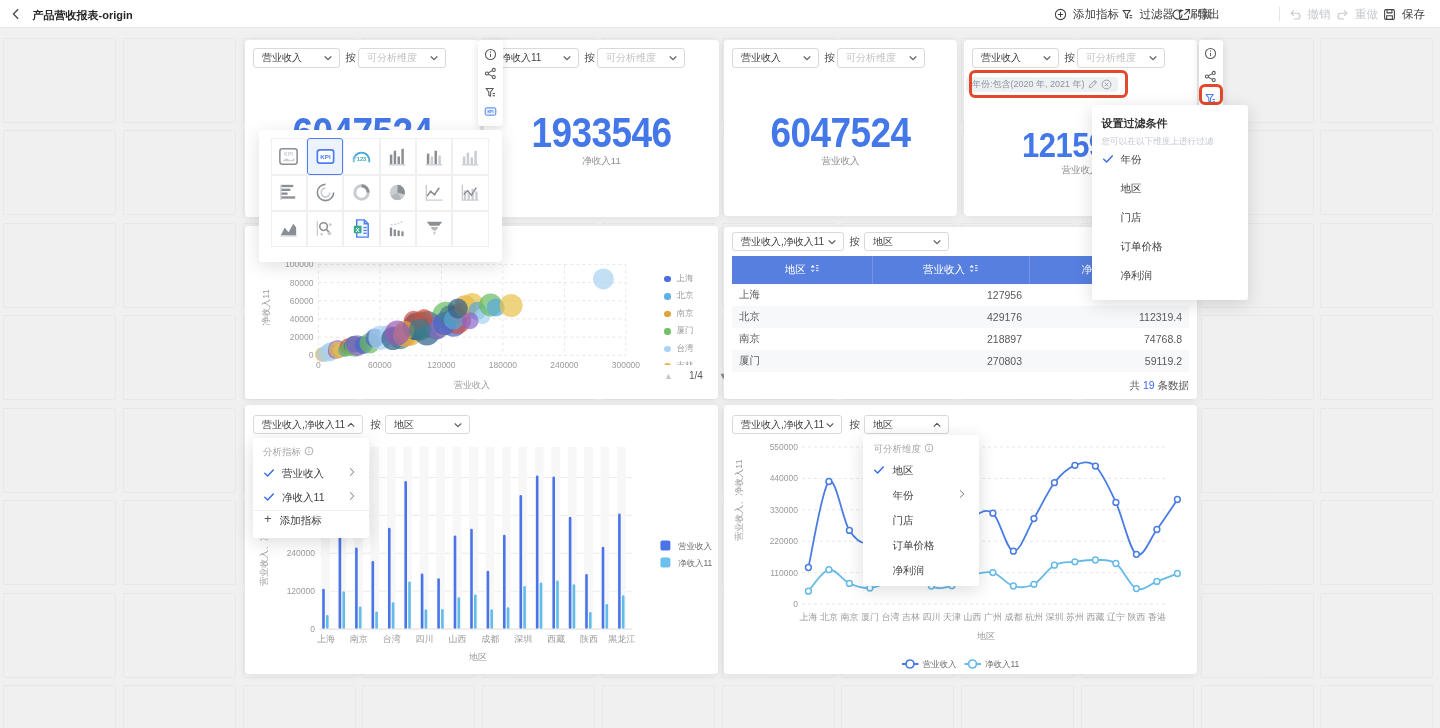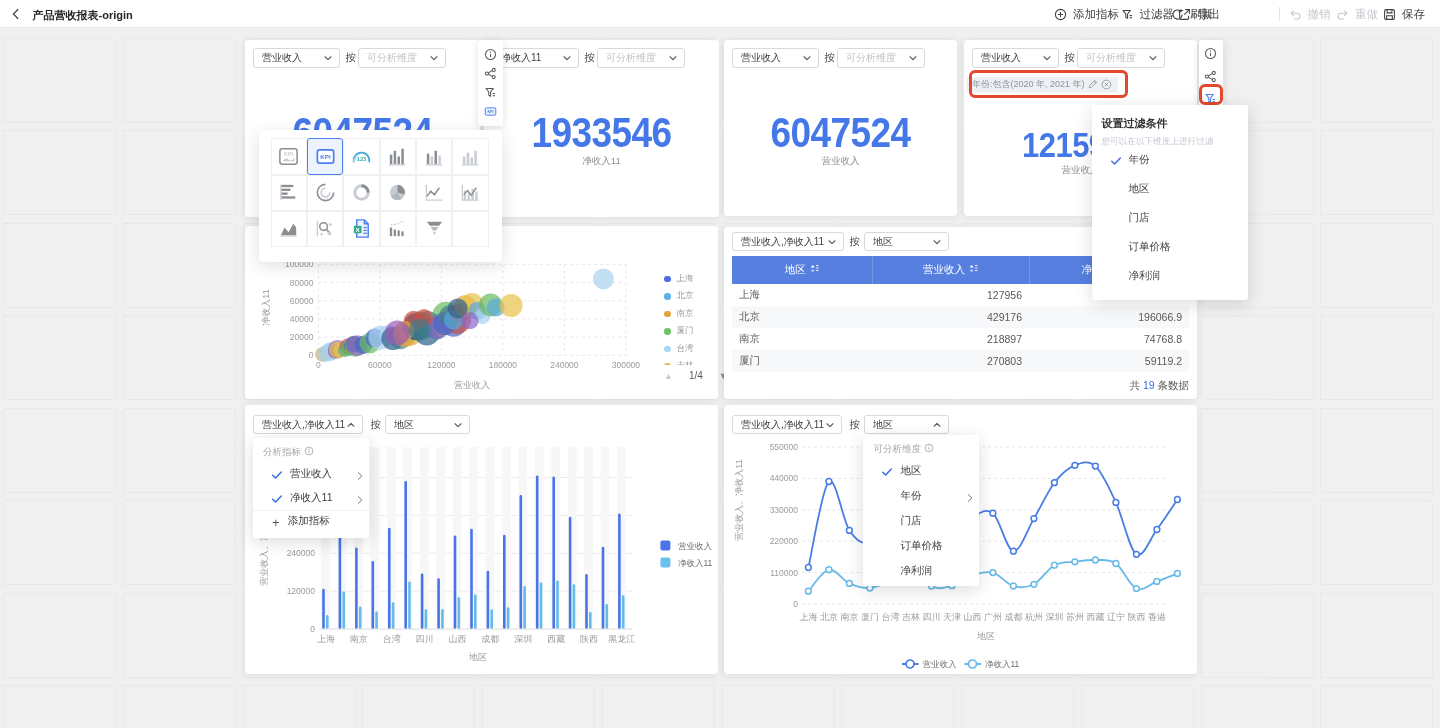--- a/index.html
+++ b/index.html
@@ -21,21 +21,21 @@
 .strip{position:absolute;background:#fff;border-radius:3px;box-shadow:0 2px 8px rgba(0,0,0,0.12);display:flex;flex-direction:column;align-items:center;z-index:30}
 .strip .IC{width:13px;height:13px;color:#595959}
 .strip .ICB{width:13px;height:13px}
 .chip{position:absolute;background:#eef0f3;border-radius:3px;font-size:9px;color:#8b93a1;display:flex;align-items:center;gap:3px;padding:0 6px;height:15px;white-space:nowrap}
 .redbox{position:absolute;border:3px solid #e2492c;border-radius:6px;z-index:40}
 .pop{position:absolute;background:#fff;border-radius:4px;box-shadow:0 4px 18px rgba(0,0,0,0.13);z-index:35}
 .pcell{position:absolute;width:36.3px;height:36.2px;border:0.5px solid #f0f0f0;display:flex;align-items:center;justify-content:center}
 .pcell.sel2{background:#ecf3fe;border:1px solid #4c7ef0;border-radius:3px}
 .MI{width:23px;height:23px}
 .menu{position:absolute;background:#fff;border-radius:3px;box-shadow:0 4px 18px rgba(0,0,0,0.14);z-index:45}
-.mi{position:absolute;left:8px;width:100%;font-size:10.5px;color:#404040;display:flex;align-items:flex-end}
+.mi{position:absolute;left:0;width:100%;font-size:10.5px;color:#404040;display:flex;align-items:flex-start}
 .CK{width:12px;height:12px;margin-right:7px;flex:none}
 .AR{width:10px;height:10px;margin-left:auto;margin-right:12px;flex:none}
 .tk{font-size:8.5px;fill:#9b9b9b}
 .tkc{font-size:9px;fill:#9b9b9b}
 .lg{font-size:8.5px;fill:#6b6b6b}
 .slegi{position:absolute;left:7px;font-size:8.5px;color:#999;display:flex;align-items:center}
 .dot{width:6.5px;height:6.5px;border-radius:50%;display:inline-block;margin-right:6px;flex:none}
 table.dt{border-collapse:collapse;width:457px;table-layout:fixed;font-size:10.5px}
 table.dt th{background:#567fdf;color:#fff;font-weight:normal;height:28px;border-right:1px solid #7795e4;font-size:10.5px}
 table.dt th:last-child{border-right:0}
@@ -393,21 +393,21 @@
                 </svg></th>
             </tr>
    <tr>
               <td>上海</td>
               <td style="text-align:right">127956</td>
               <td style="text-align:right">36215.4</td>
             </tr>
    <tr class="alt">
               <td>北京</td>
               <td style="text-align:right">429176</td>
-              <td style="text-align:right">196066.9</td>
+              <td style="text-align:right">112319.4</td>
             </tr>
    <tr>
               <td>南京</td>
               <td style="text-align:right">218897</td>
               <td style="text-align:right">74768.8</td>
             </tr>
    <tr class="alt">
               <td>厦门</td>
               <td style="text-align:right">270803</td>
               <td style="text-align:right">59119.2</td>

